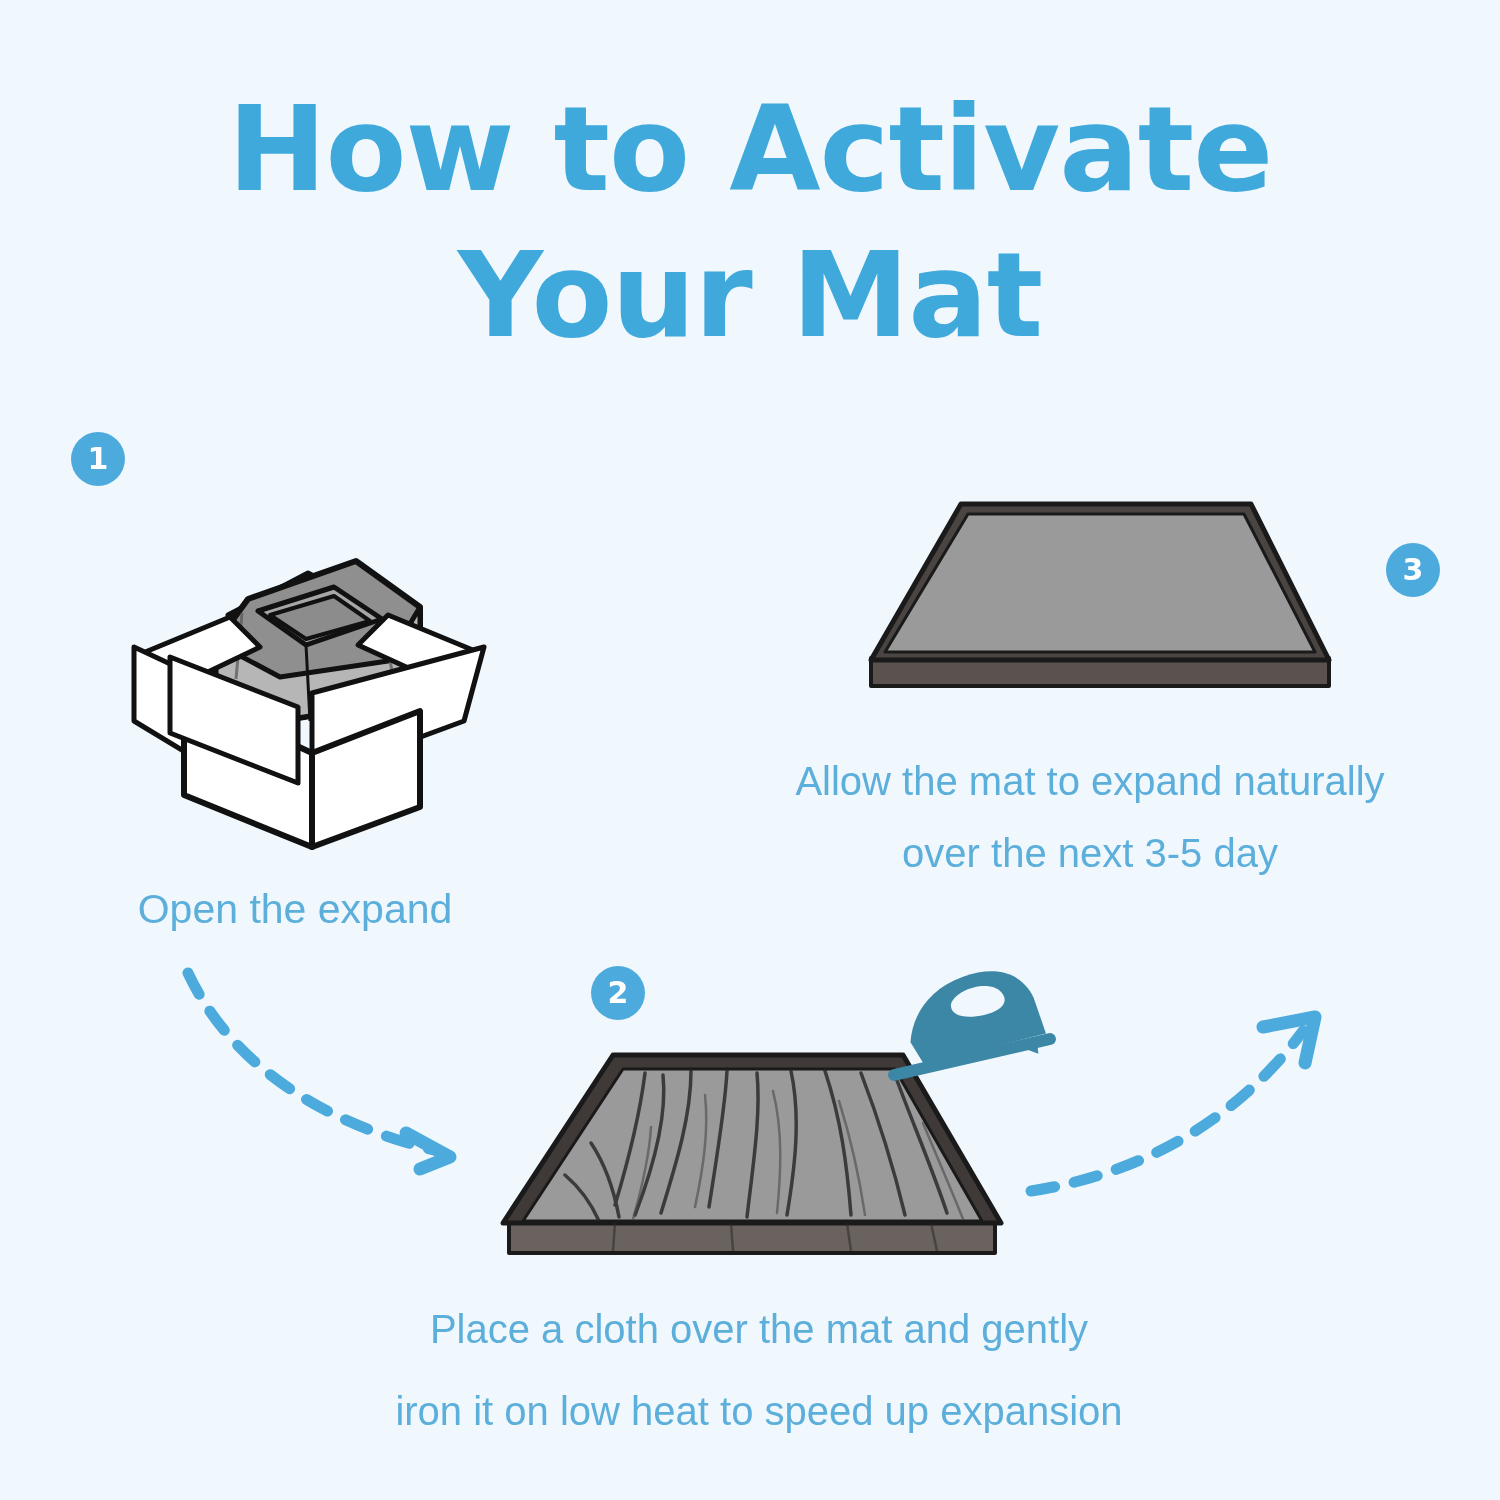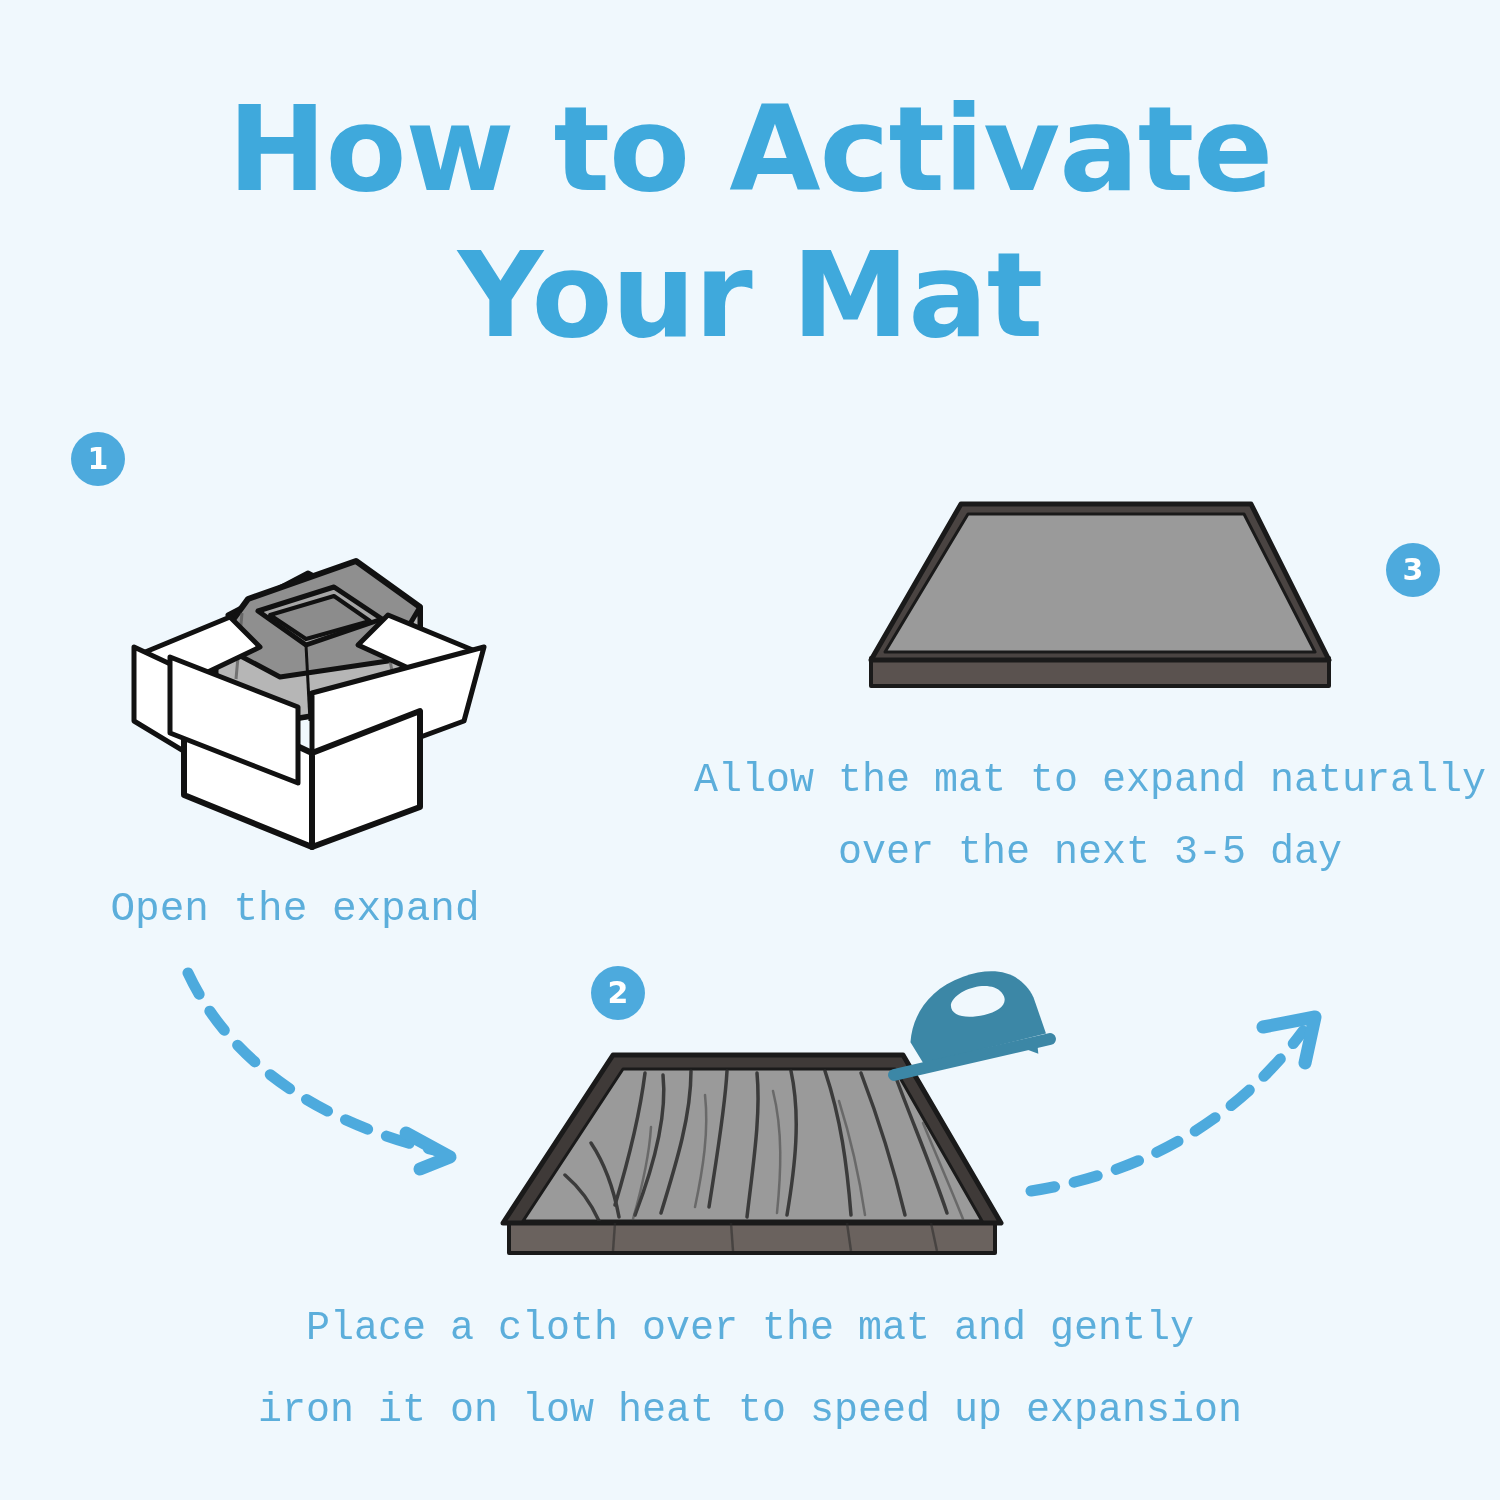--- a/index.html
+++ b/index.html
@@ -51,30 +51,30 @@
     text-align: center;
   }
   #badge-1 { left: 71px;   top: 432px; }
   #badge-2 { left: 591px;  top: 966px; }
   #badge-3 { left: 1386px; top: 543px; }
 
   
   .caption {
     position: absolute;
     color: #5caedb;
-    font-family: Liberation Mono, monospace;
+    font-family: Liberation Sans, sans-serif;
     font-weight: normal;
     font-size: 41px;
     line-height: 55px;
     text-align: center;
     white-space: pre-line;
   }
   #caption-1 { left: 40px;  top: 882px;  width: 510px; }
   #caption-3 { left: 690px; top: 745px;  width: 800px; font-size: 40px; line-height: 72px; }
-  #caption-2 { left: 235px; top: 1288px; width: 1030px; font-size: 40px; line-height: 82px; }
+  #caption-2 { left: 244px; top: 1288px; width: 1030px; font-size: 40px; line-height: 82px; }
 
   
   .art { position: absolute; }
   #art-box     { left: 120px; top: 495px; width: 380px; height: 360px; }
   #art-mat-3   { left: 865px; top: 490px; width: 470px; height: 210px; }
   #art-mat-2   { left: 495px; top: 1035px; width: 520px; height: 250px; }
   #art-iron    { left: 880px; top: 955px;  width: 190px; height: 135px; }
   #art-arrow-l { left: 170px; top: 955px;  width: 340px; height: 260px; }
   #art-arrow-r { left: 1015px; top: 985px; width: 340px; height: 240px; }
 

